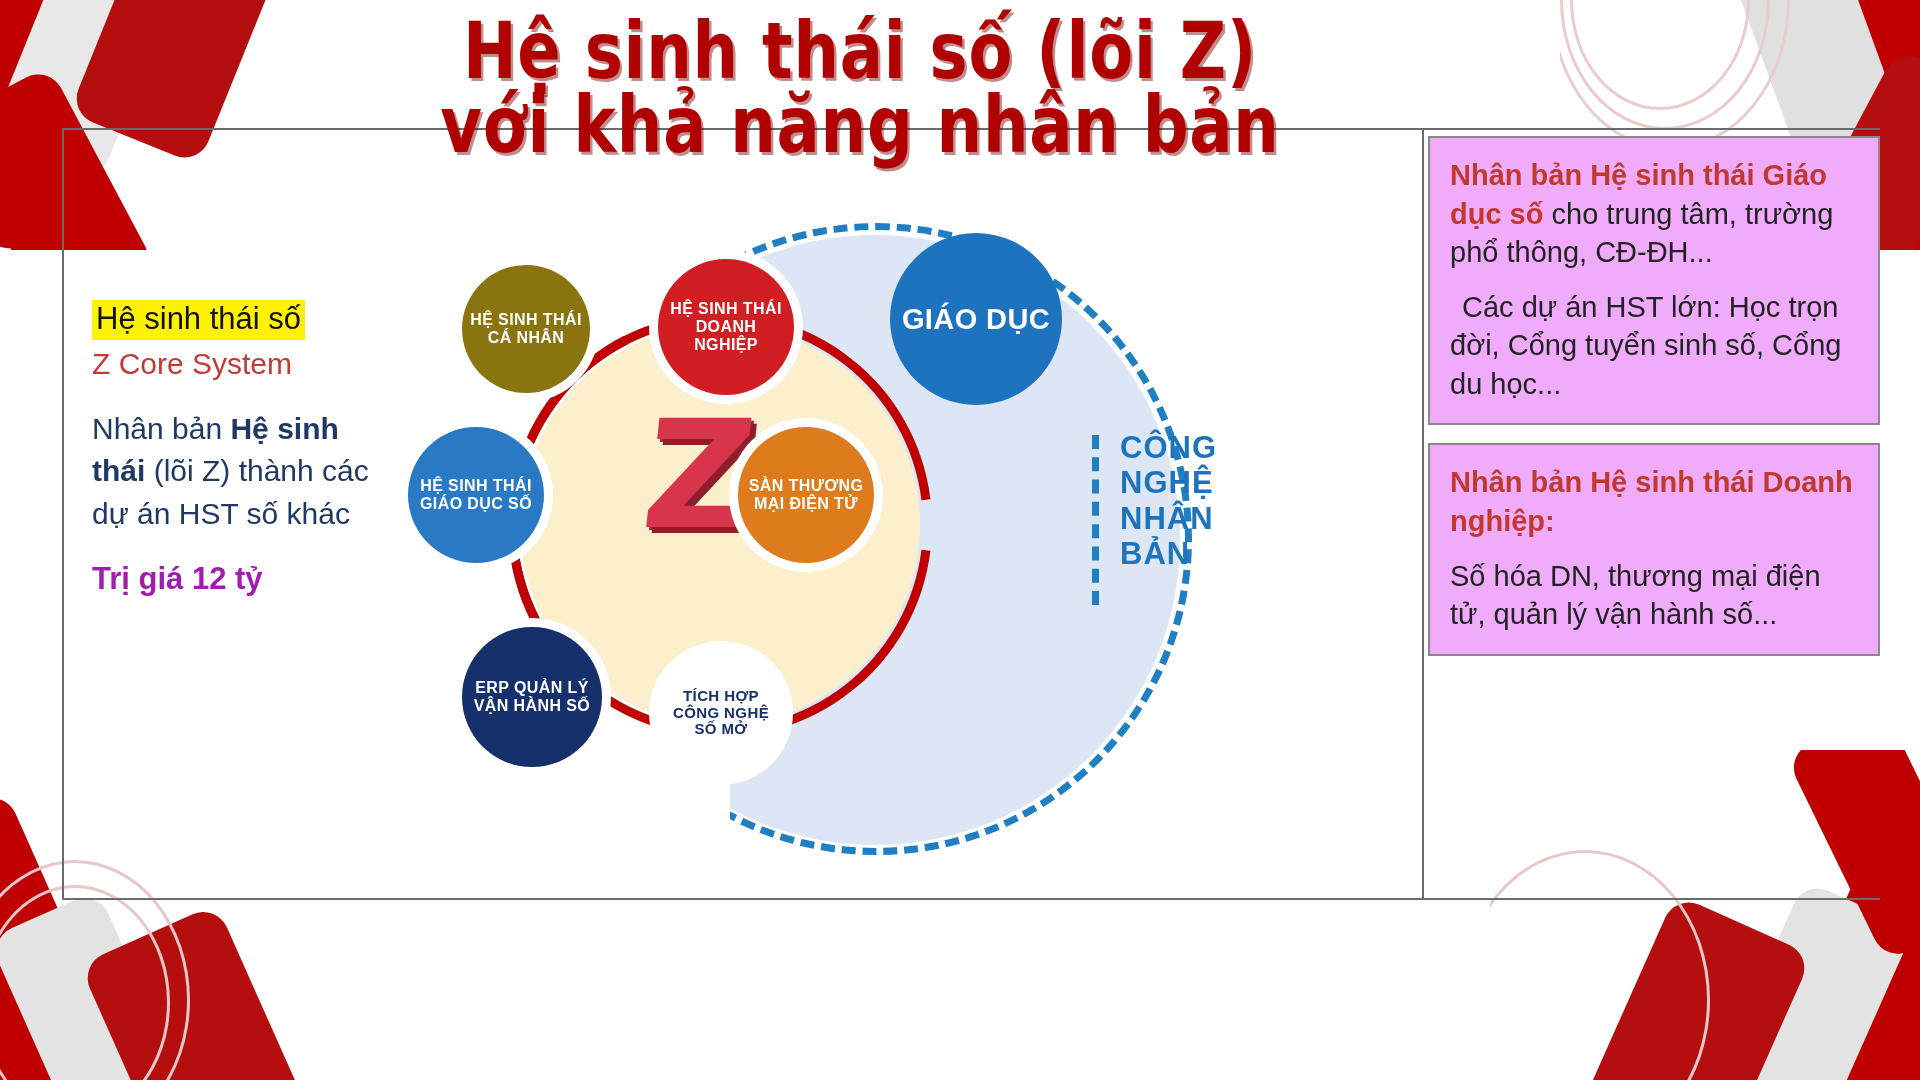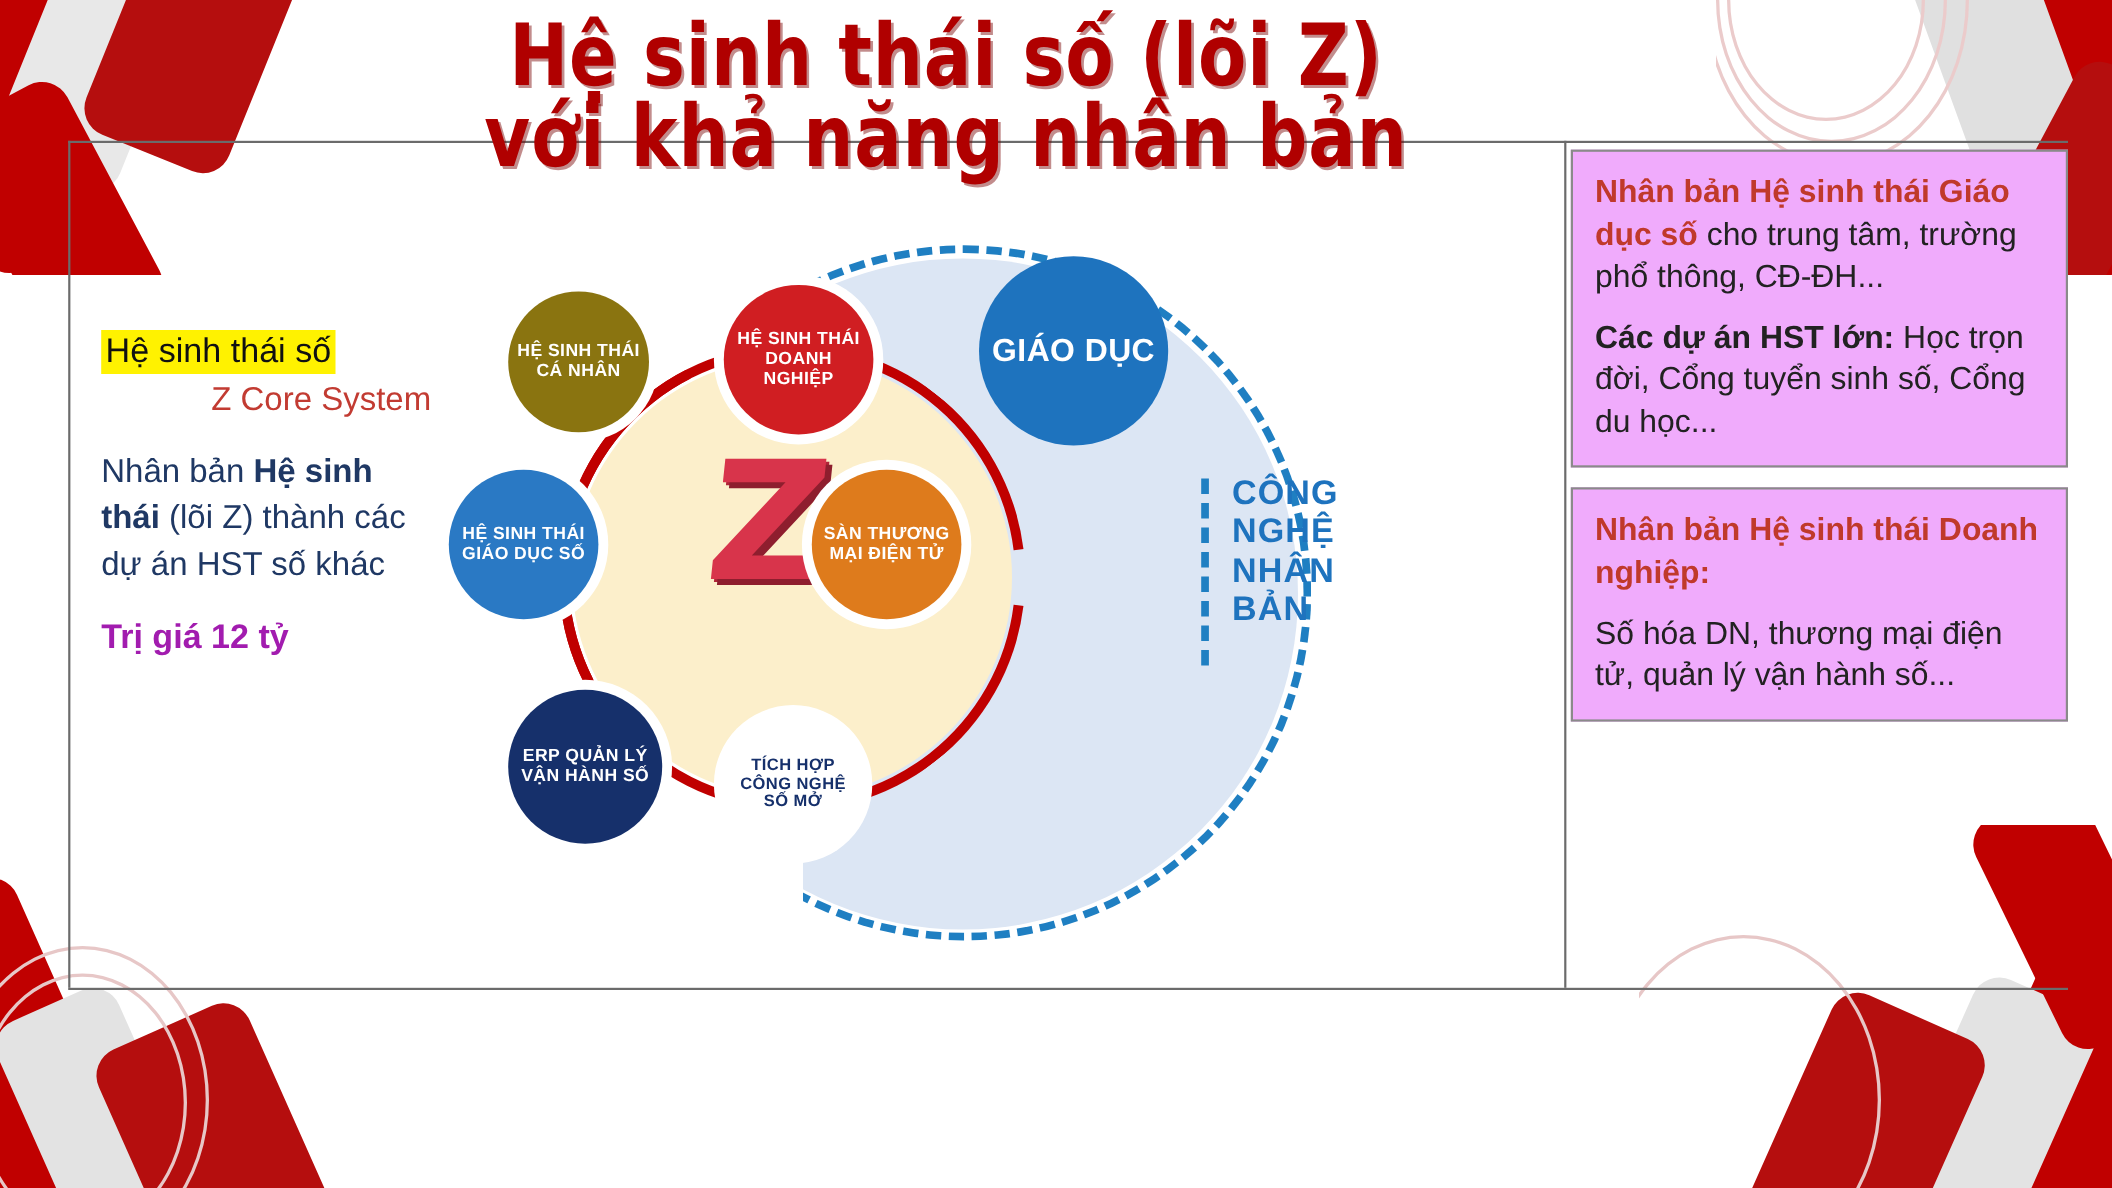--- a/index.html
+++ b/index.html
@@ -61,21 +61,20 @@
     font-weight: normal;
     font-size: 31px;
     padding: 1px 4px 3px 4px;
     line-height: 1.15;
   }
   .lead-sub {
     color: #C23B32;
     font-size: 30px;
     margin-top: 6px;
     line-height: 1.2;
-    text-align: right;
   }
   .lead-body {
     color: #1F3864;
     font-size: 30px;
     line-height: 1.42;
     margin-top: 26px;
   }
   .lead-body b { font-weight: bold; }
   .lead-price {
     color: #a21caf;
@@ -146,21 +145,21 @@
   
   #right-col { position: absolute; left: 1428px; top: 136px; width: 452px; z-index: 20; }
   .rpanel {
     background: #f0abfc; border: 2px solid #8a8a8a;
     padding: 18px 20px 20px 20px;
   }
   .rpanel + .rpanel { border-top: none; margin-top: 18px; border-top: 2px solid #8a8a8a; }
   .rp-head { color: #C0392B; font-weight: bold; font-size: 29px; line-height: 1.33; }
   .rp-head .plain { color: #222; font-weight: normal; }
   .rp-body { color: #222; font-size: 29px; line-height: 1.33; margin-top: 16px; }
-  .rp-body b { font-weight: bold; }
+  .rp-body b { font-weight: normal; margin-left: 12px; }
 </style>
 </head>
 <body>
 
 <div id="stage">
 
   <div class="corner corner-tl">
     <div class="bar" style="left:-60px; top:-90px; width:150px; height:330px; background:#C00000; transform:rotate(22deg);"></div>
     <div class="bar" style="left:40px; top:-130px; width:120px; height:300px; background:#E8E8E8; transform:rotate(22deg);"></div>
     <div class="bar" style="left:120px; top:-150px; width:140px; height:300px; background:#B50E0E; transform:rotate(22deg);"></div>

